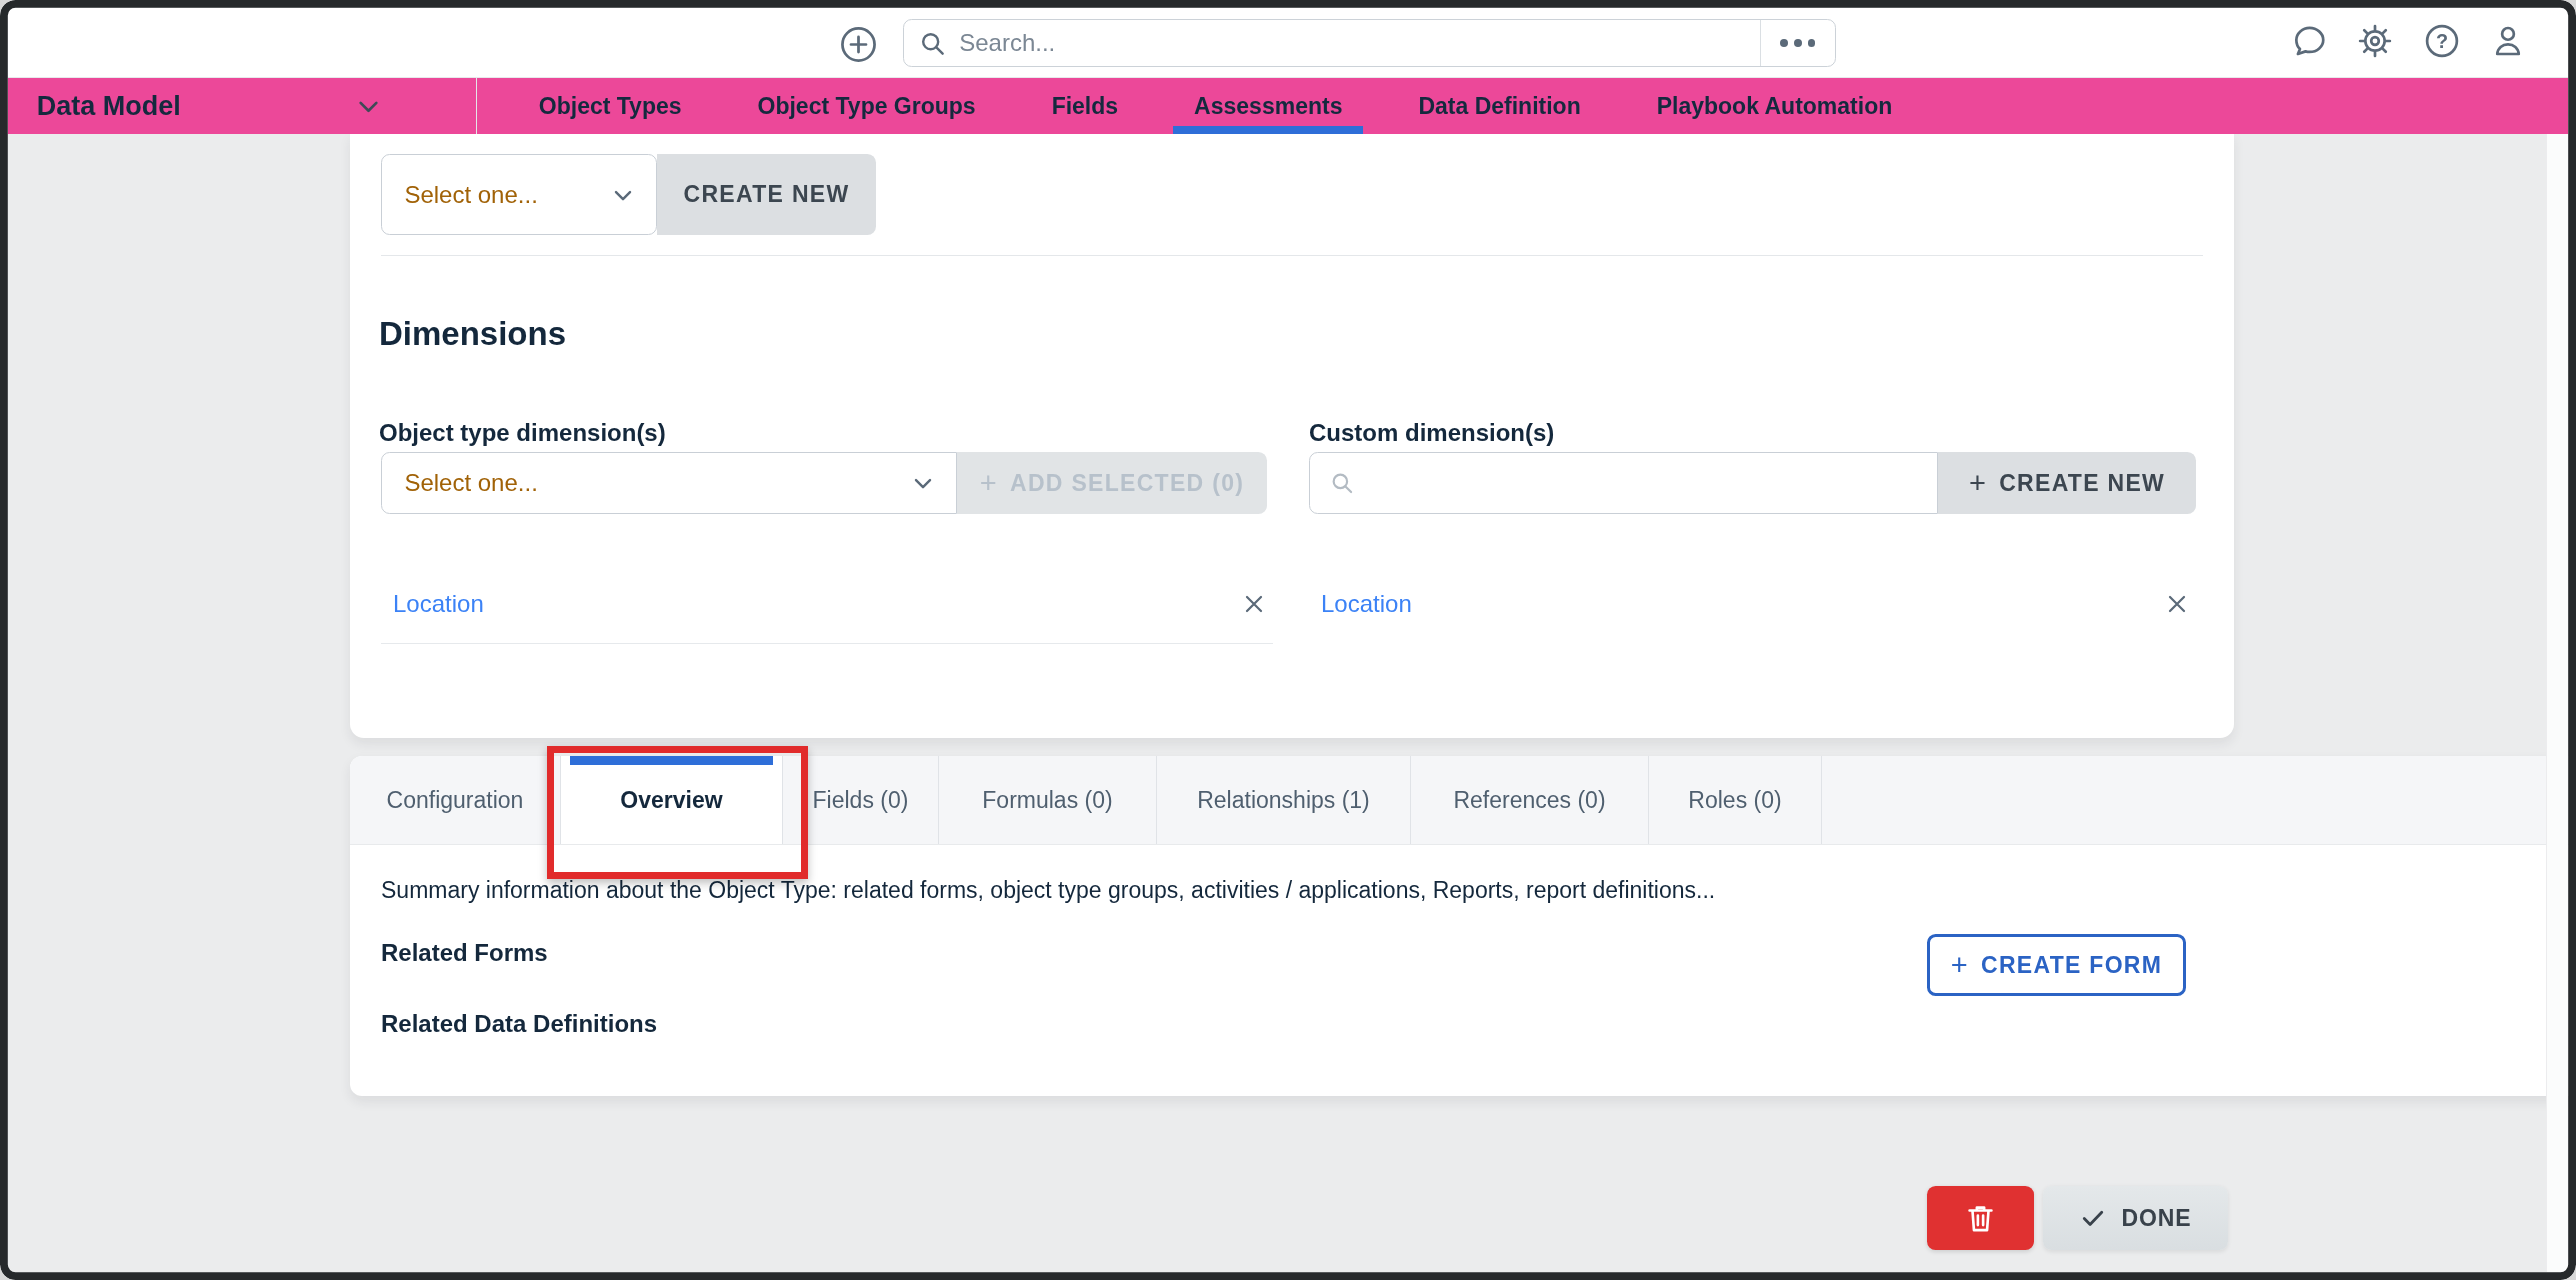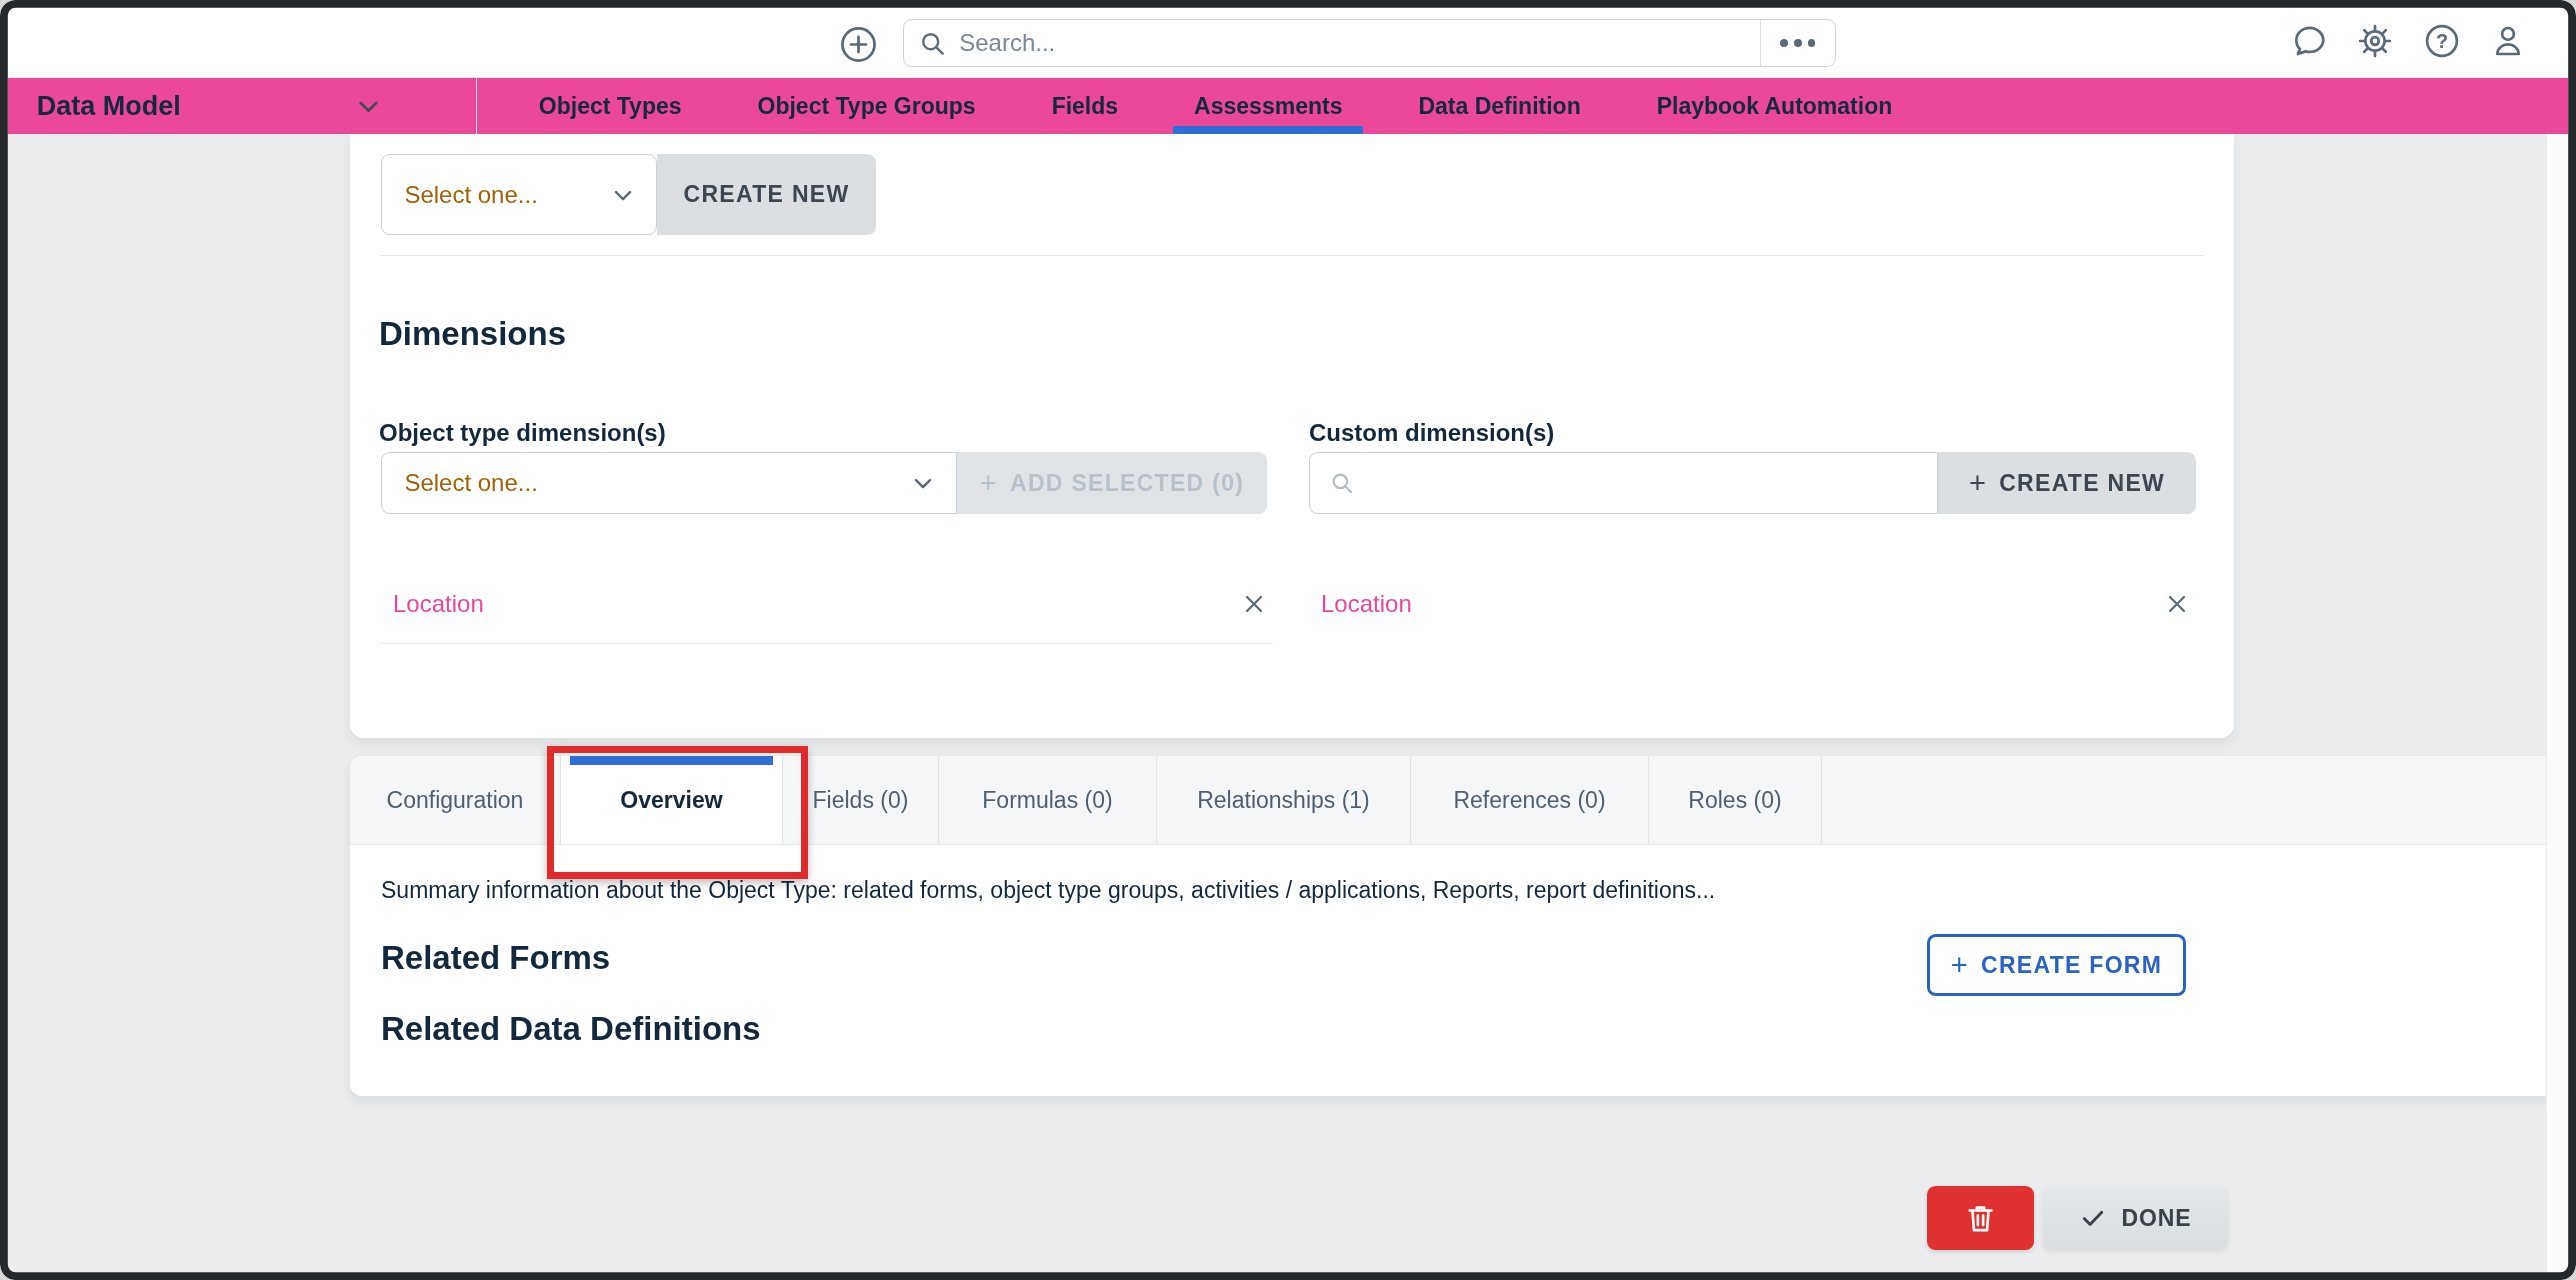--- a/index.html
+++ b/index.html
@@ -59,32 +59,32 @@
   .custom-search{position:absolute;left:959px;top:318px;width:629px;height:62px;box-sizing:border-box;border:1.7px solid #c9cfd6;border-radius:8.6px 0 0 8.6px;display:flex;align-items:center;background:#fff;}
   .custom-search .mag{width:26px;height:26px;color:#b3bbc3;margin-left:19px;}
   .custom-search input{flex:1;border:none;outline:none;background:transparent;font-size:24px;color:#37434f;margin:0 15.5px;font-family:"Liberation Sans",sans-serif;}
   .btn-create2{position:absolute;left:1588px;top:318px;width:258px;height:62px;}
 
   .dimlist{position:absolute;top:431px;list-style:none;margin:0;padding:0;}
   .dimlist.left{left:31px;width:892px;}
   .dimlist.right{left:959px;width:887px;}
   .dimitem{position:relative;height:78px;display:flex;align-items:center;}
   .dimitem.bordered{border-bottom:0.9px solid #e6e9ec;}
-  .dimitem .name{font-size:24px;color:#ec4899;margin-left:12px;flex:1;}
+  .dimitem .name{font-size:24px;color:#3b82f6;margin-left:12px;flex:1;}
   .xicon{width:28px;height:28px;color:#5b6a79;cursor:pointer;margin-right:5.2px;}
 
   
   .card2{position:absolute;left:350px;top:756px;width:2256px;height:340px;background:#fff;border-radius:12px;box-shadow:0 5.2px 12px rgba(33,43,54,.08);z-index:2;}
   .tabstrip{position:absolute;left:0;top:0;right:0;height:88px;background:#f5f6f8;border-radius:12px 12px 0 0;border-bottom:0.9px solid #e8eaec;display:flex;}
   .dtab{position:relative;display:flex;align-items:center;justify-content:center;font-size:23px;color:#4f5f6f;border-right:0.9px solid #e0e3e7;cursor:pointer;box-sizing:border-box;}
   .dtab.active{background:#ffffff;color:#14283c;font-weight:bold;}
   .dtab.active::before{content:"";position:absolute;top:0;left:8.6px;right:8.6px;height:8.6px;background:#2e6ed8;}
   .hlbox{position:absolute;left:197px;top:-10.4px;width:247px;height:119px;border:7.8px solid #e12b2b;box-shadow:0 3.5px 8.6px rgba(0,0,0,.25);z-index:10;pointer-events:none;}
   .summary{position:absolute;left:31px;top:121px;font-size:23px;color:#14283c;}
-  .h-related{position:absolute;left:31px;font-size:33px;font-weight:bold;color:#14283c;}
+  .h-related{position:absolute;left:31px;font-size:24px;font-weight:bold;color:#14283c;}
   .h-relforms{top:183px;}
   .h-reldd{top:254px;}
   .btn-createform{position:absolute;left:1577px;top:178px;width:259px;height:62px;box-sizing:border-box;border:3.5px solid #2b63c4;border-radius:8.6px;background:#fff;color:#2b63c4;font-size:23px;font-weight:bold;letter-spacing:1.3px;display:flex;align-items:center;justify-content:center;gap:12px;cursor:pointer;font-family:"Liberation Sans",sans-serif;}
 
   
   .btn-trash{position:absolute;left:1927px;top:1186px;width:107px;height:64px;background:#e03131;border:none;border-radius:8.6px;display:flex;align-items:center;justify-content:center;cursor:pointer;box-shadow:0 1.7px 4.3px rgba(0,0,0,.12);}
   .btn-trash svg{width:35px;height:35px;color:#ffffff;}
   .btn-done{position:absolute;left:2043px;top:1186px;width:185px;height:64px;background:linear-gradient(#e4e8ea,#d9dee1);border:none;border-radius:8.6px;display:flex;align-items:center;justify-content:center;gap:14px;font-size:23px;font-weight:bold;letter-spacing:0.9px;color:#39424b;cursor:pointer;font-family:"Liberation Sans",sans-serif;box-shadow:0 1.7px 4.3px rgba(0,0,0,.08);}
   .btn-done svg{width:28px;height:28px;color:#39424b;}
 </style>

